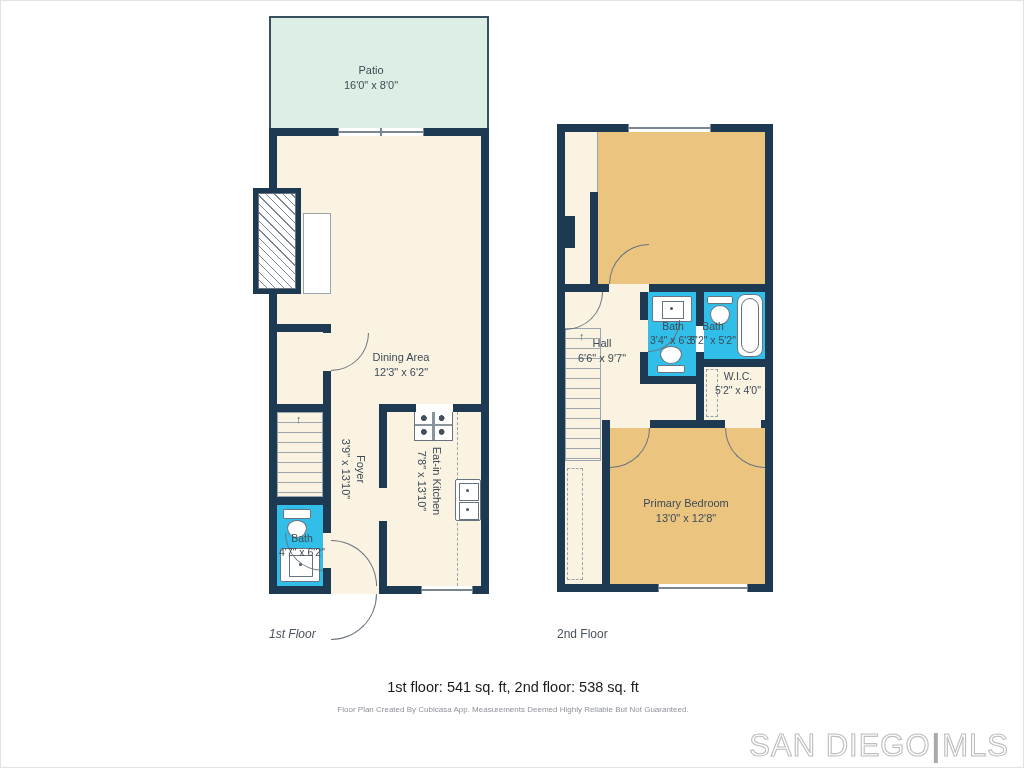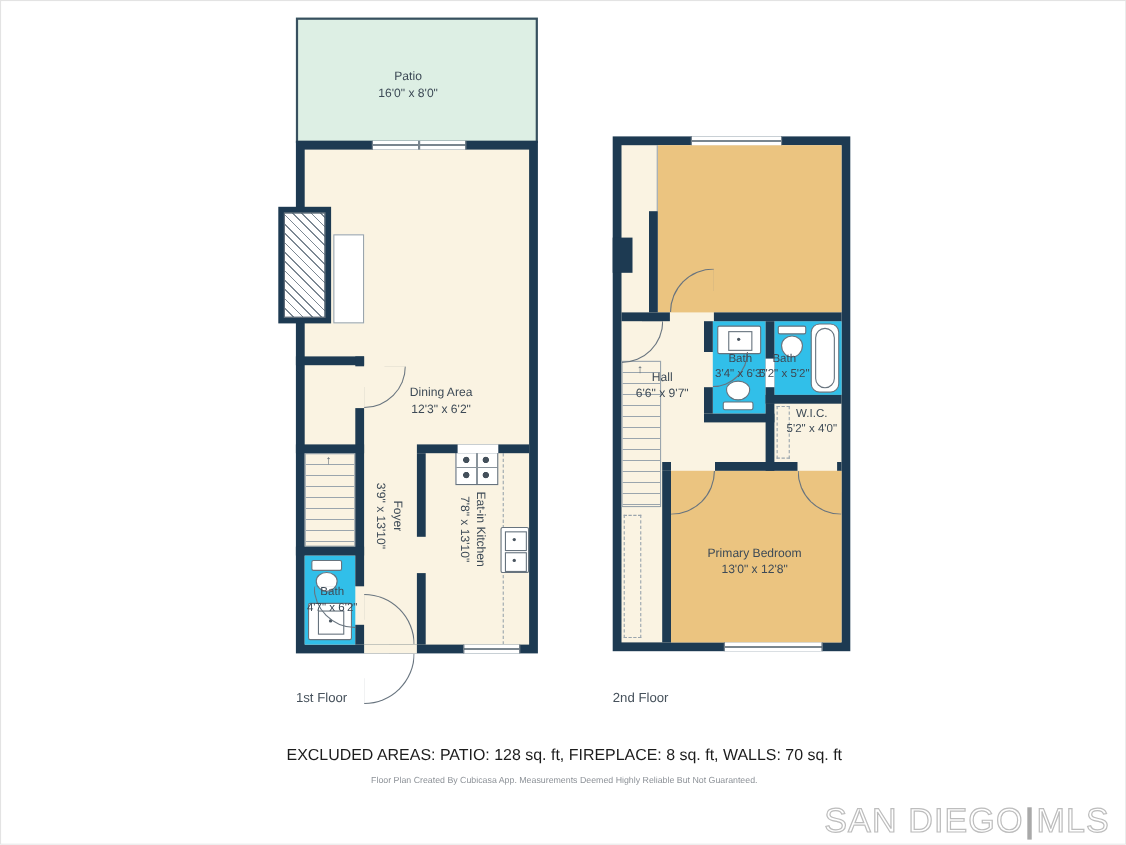--- a/index.html
+++ b/index.html
@@ -206,25 +206,25 @@
     <div class="room-label" style="left:136px;top:246px;width:90px;font-size:10.5px;">
       <span class="nm">W.I.C.</span>
       <span class="dm">5'2" x 4'0"</span>
     </div>
     <div class="room-label" style="left:59px;top:372px;width:140px;">
       <span class="nm">Primary Bedroom</span>
       <span class="dm">13'0" x 12'8"</span>
     </div>
   </div>
 
-  <div class="floor-caption" style="left:268px;top:626px;">1st Floor</div>
+  <div class="floor-caption" style="left:268px;top:626px;font-style:italic;">1st Floor</div>
   <div class="floor-caption" style="left:556px;top:626px;">2nd Floor</div>
 
   <div class="footer">
-    <div class="line">EXCLUDED AREAS: PATIO: 128 sq. ft, FIREPLACE: 8 sq. ft, WALLS: 70 sq. ft</div>
+    <div class="line">1st floor: 541 sq. ft, 2nd floor: 538 sq. ft</div>
     <div class="disclaimer">Floor Plan Created By Cubicasa App. Measurements Deemed Highly Reliable But Not Guaranteed.</div>
   </div>
 
   <div class="watermark">
     <span>SAN DIEGO</span><span class="sep">|</span><span>MLS</span>
   </div>
 
 </div>
 
 </body></html>

